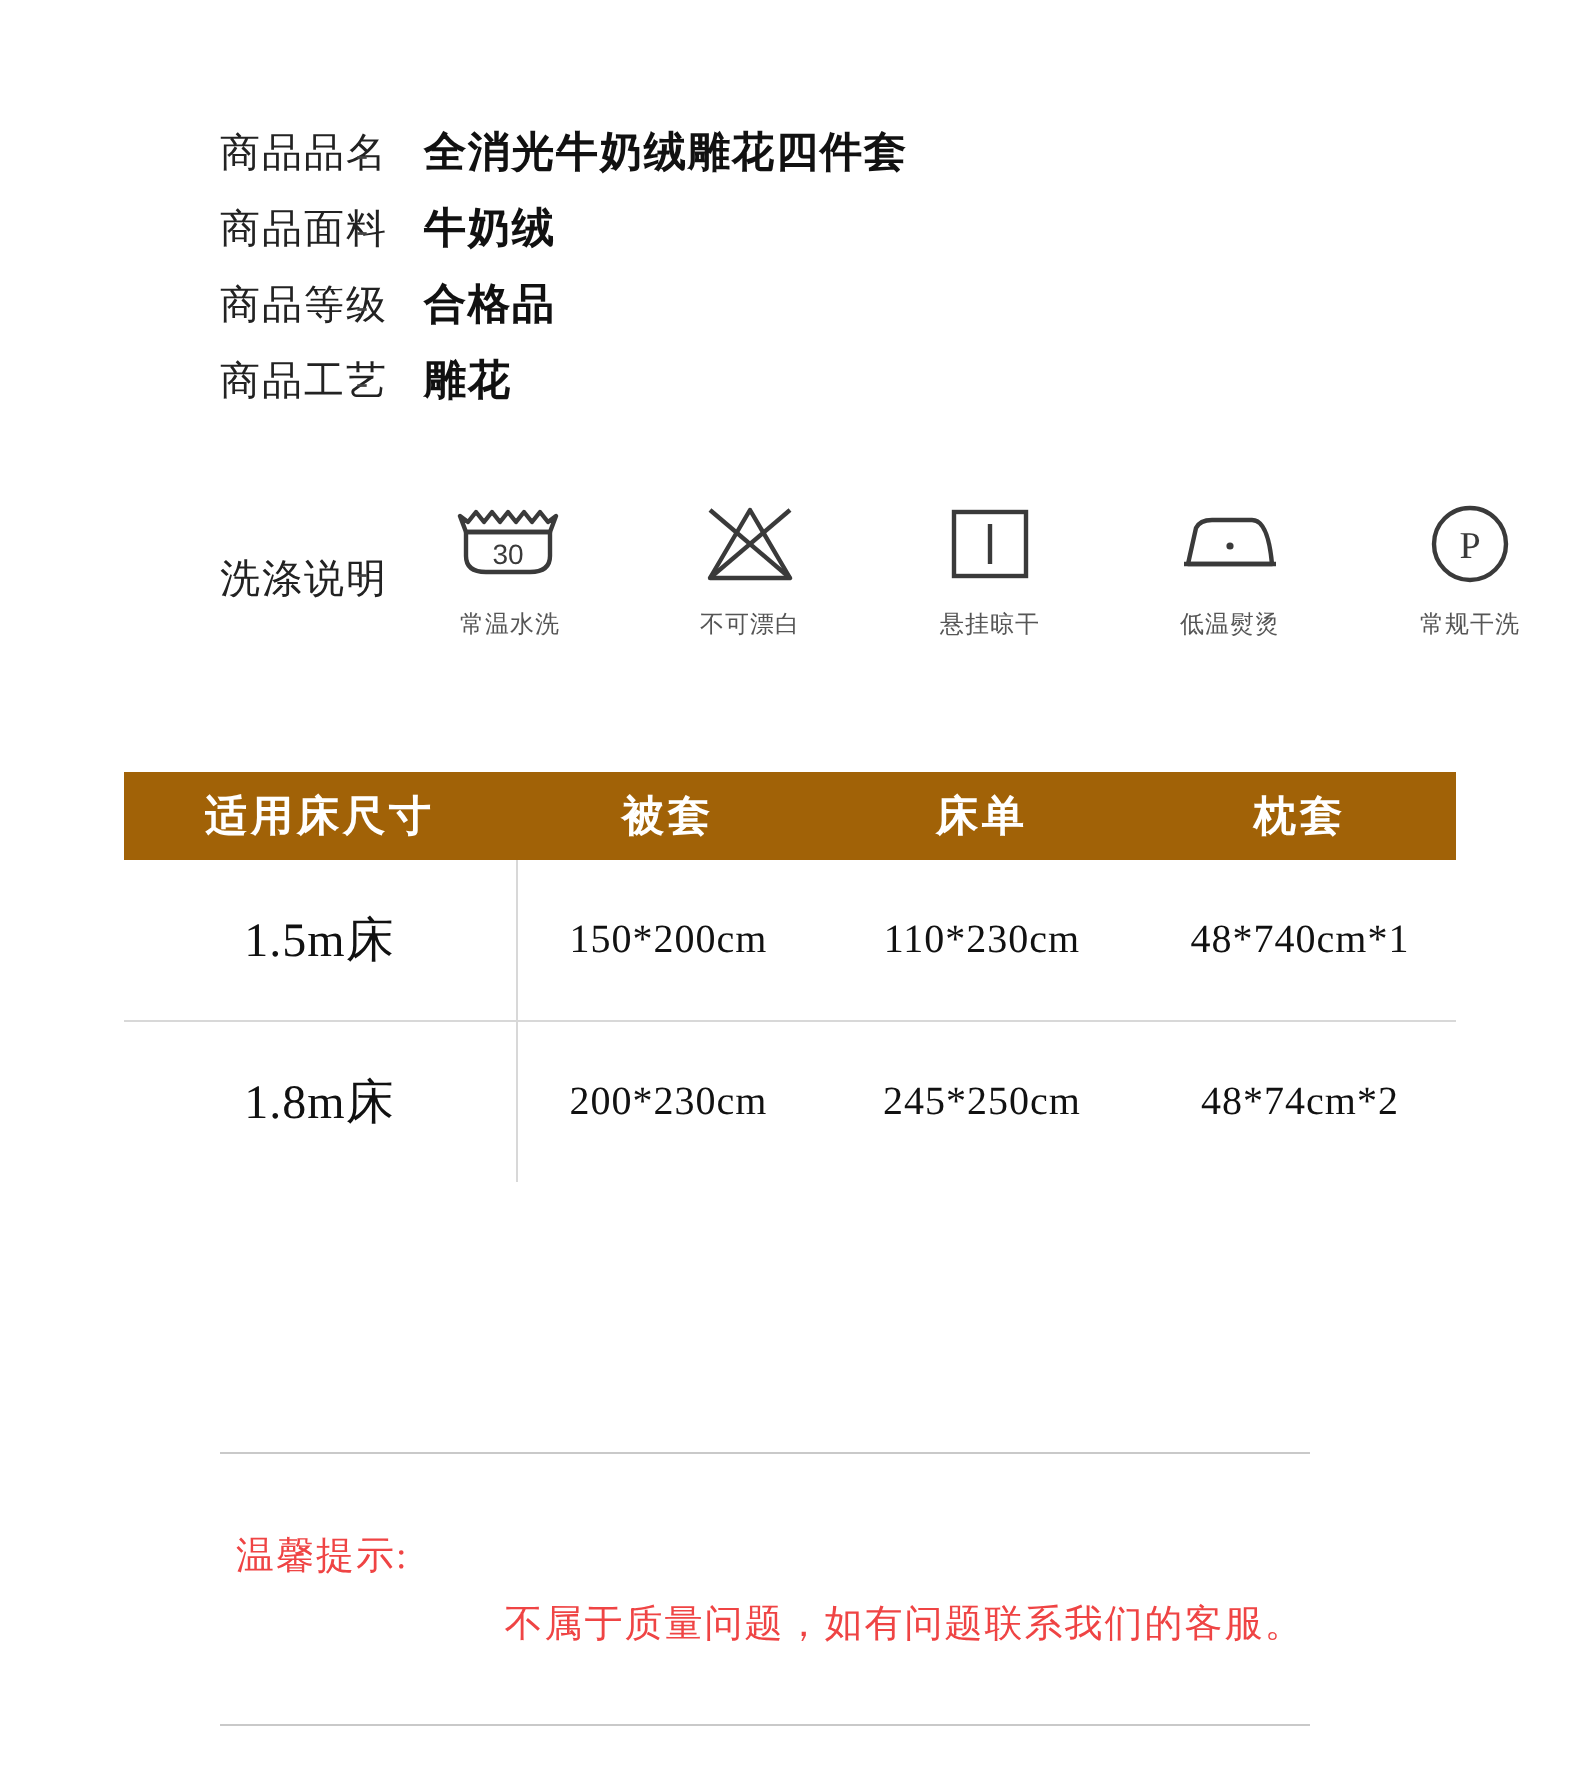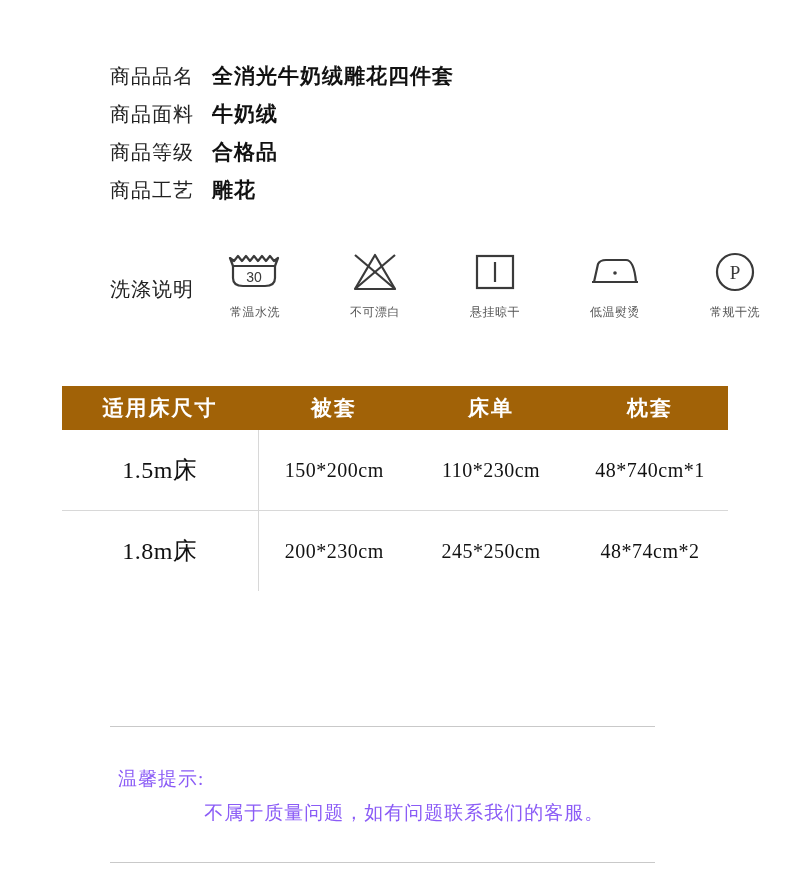--- a/index.html
+++ b/index.html
@@ -158,22 +158,23 @@
   .notice {
     position: absolute;
     left: 0;
     top: 762px;
     width: 790px;
   }
   .notice-line {
     display: flex;
     font-size: 19px;
     letter-spacing: 1px;
-    color: #8b5cf6;
+    color: #ef4444;
     line-height: 34px;
+    gap: 48px;
   }
   .notice-title {
     padding-left: 118px;
     white-space: nowrap;
   }
   .notice-text {
     white-space: nowrap;
   }
   .notice-line.second .notice-title {
     visibility: hidden;

